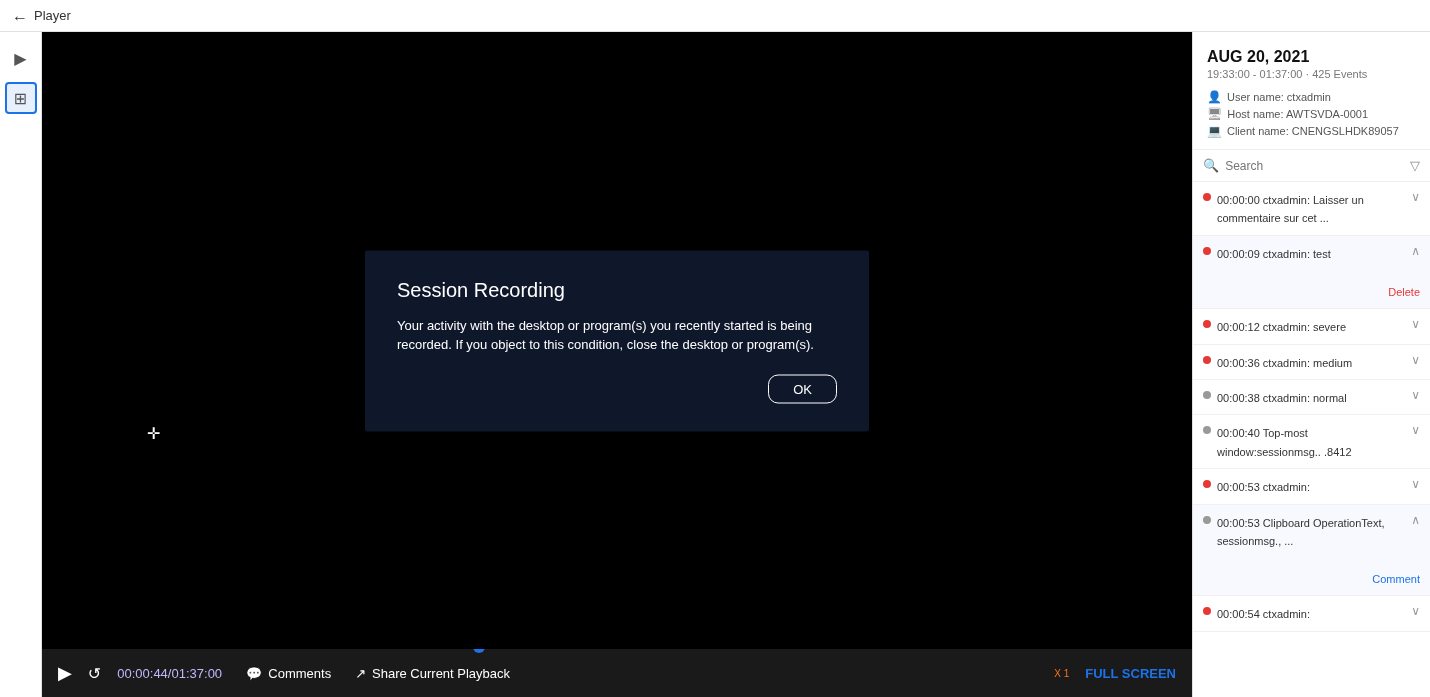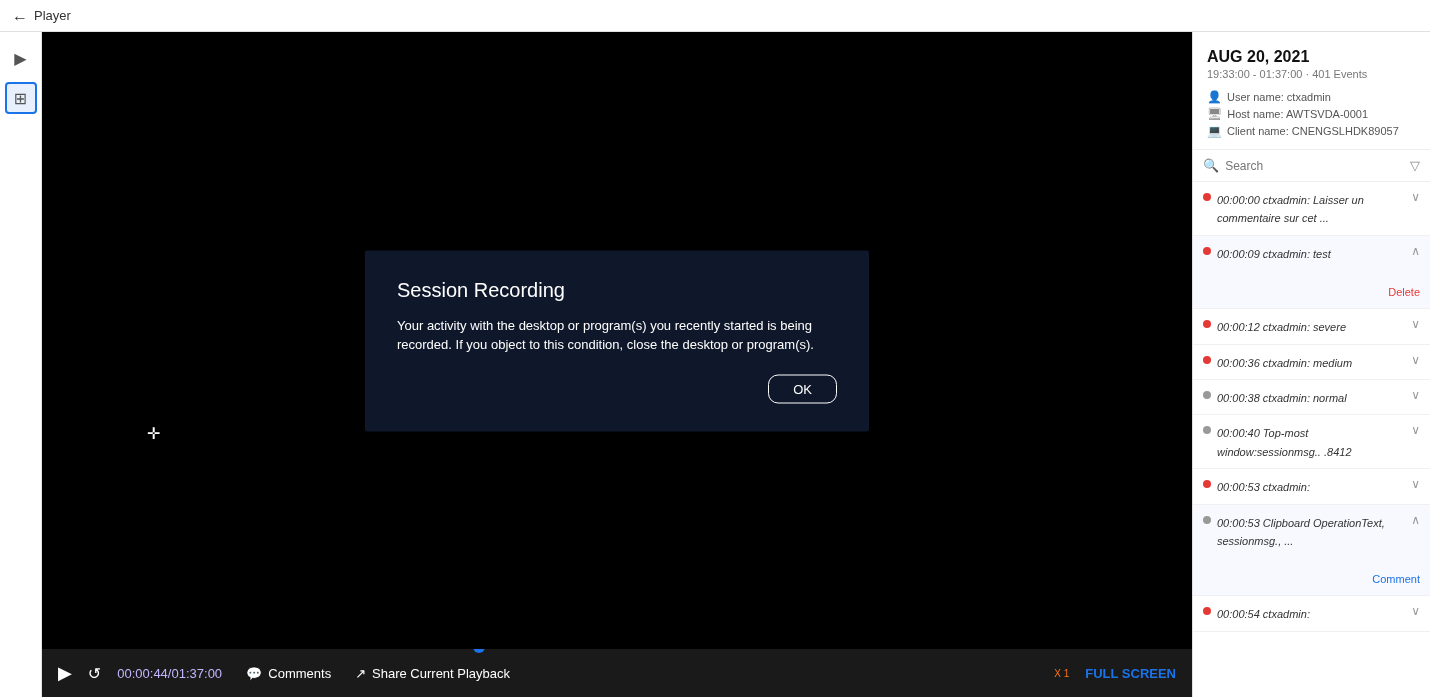--- a/index.html
+++ b/index.html
@@ -232,21 +232,20 @@
     .event-dot {
       width: 8px; height: 8px;
       border-radius: 50%;
       background: #e53935;
       margin-top: 3px;
       flex-shrink: 0;
     }
     .event-content {
       flex: 1;
       margin-left: 6px;
-      font-style: italic;
     }
     .event-text {
       font-size: 11px;
       color: #333;
       line-height: 1.4;
     }
     .event-chevron {
       font-size: 12px;
       color: #999;
       cursor: pointer;
@@ -329,21 +328,21 @@
       </div>
       <div class="ctrl-spacer"></div>
       <span class="ctrl-zoom">X 1</span>
       <span class="ctrl-fullscreen">FULL SCREEN</span>
     </div>
   </div>
 
   <div class="right-panel">
     <div class="panel-header">
       <div class="panel-date">AUG 20, 2021</div>
-      <div class="panel-time-events">19:33:00 - 01:37:00 · 401 Events</div>
+      <div class="panel-time-events">19:33:00 - 01:37:00 · 425 Events</div>
       <div class="panel-meta">
         <span class="meta-icon">👤</span>
         <span>User name: ctxadmin</span>
       </div>
       <div class="panel-meta">
         <span class="meta-icon">🖥</span>
         <span>Host name: AWTSVDA-0001</span>
       </div>
       <div class="panel-meta">
         <span class="meta-icon">💻</span>

